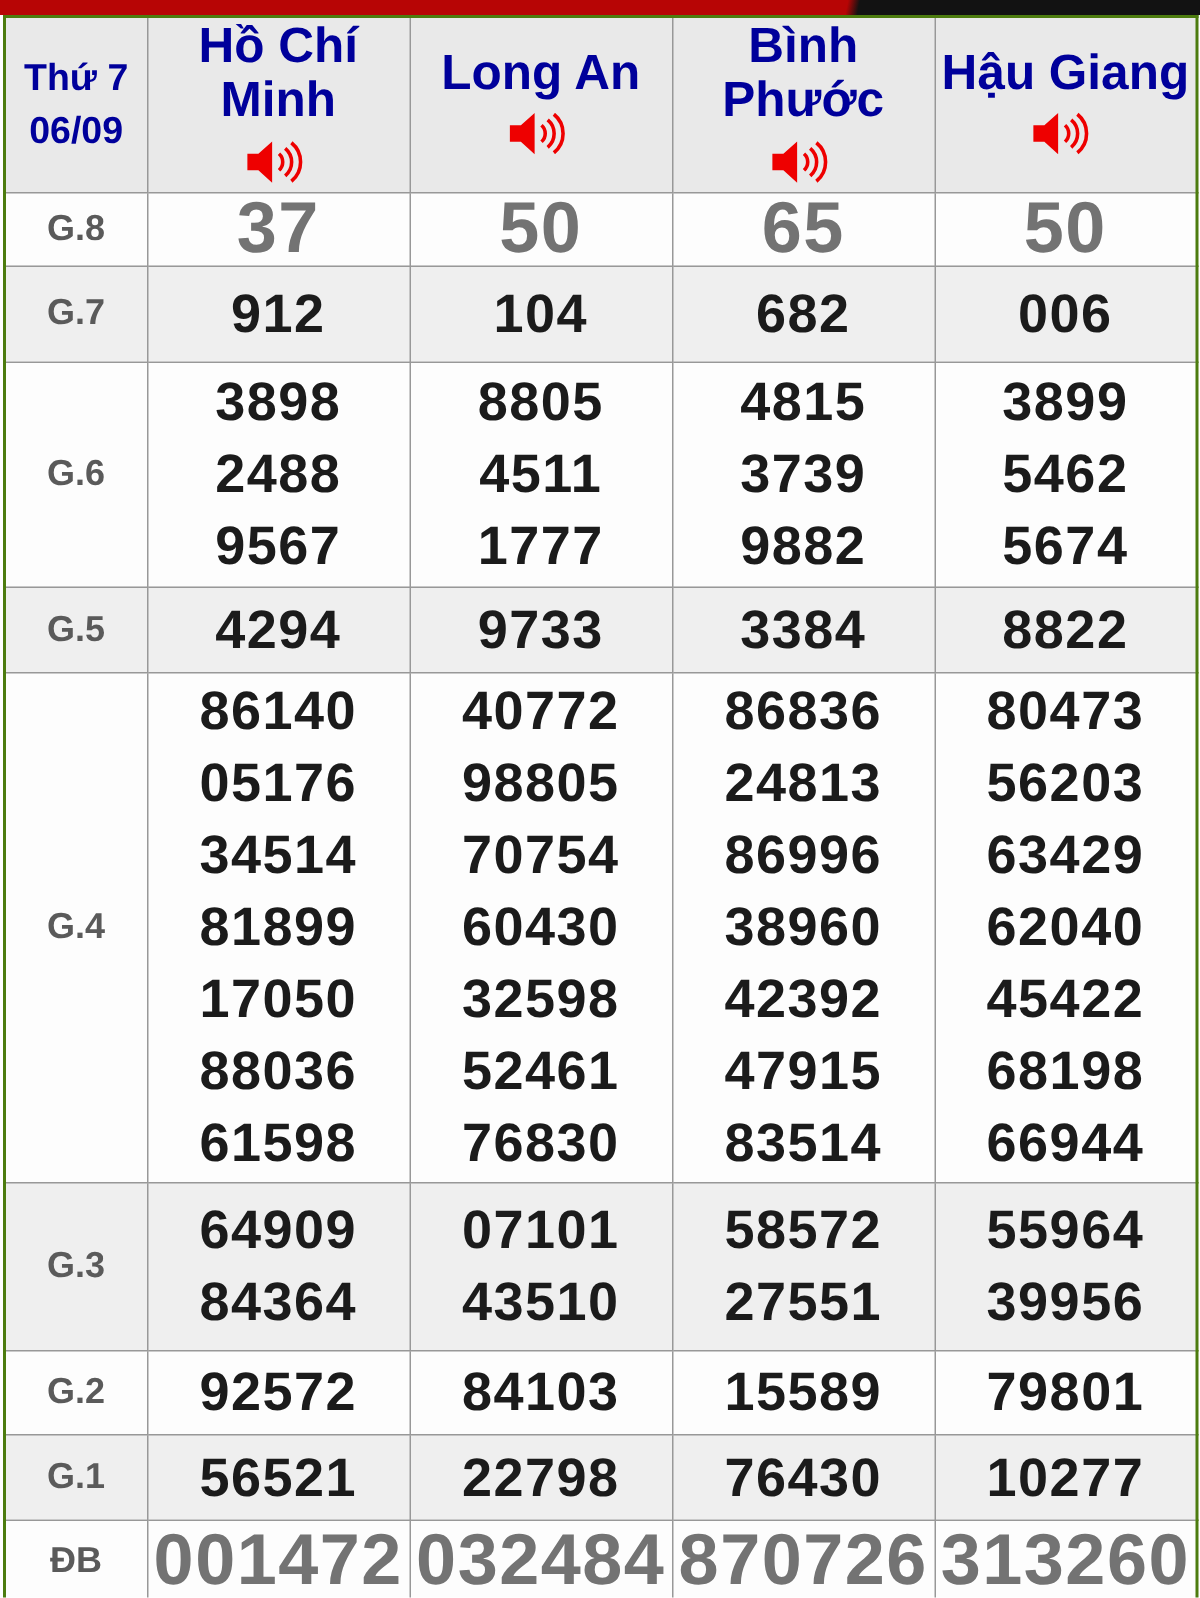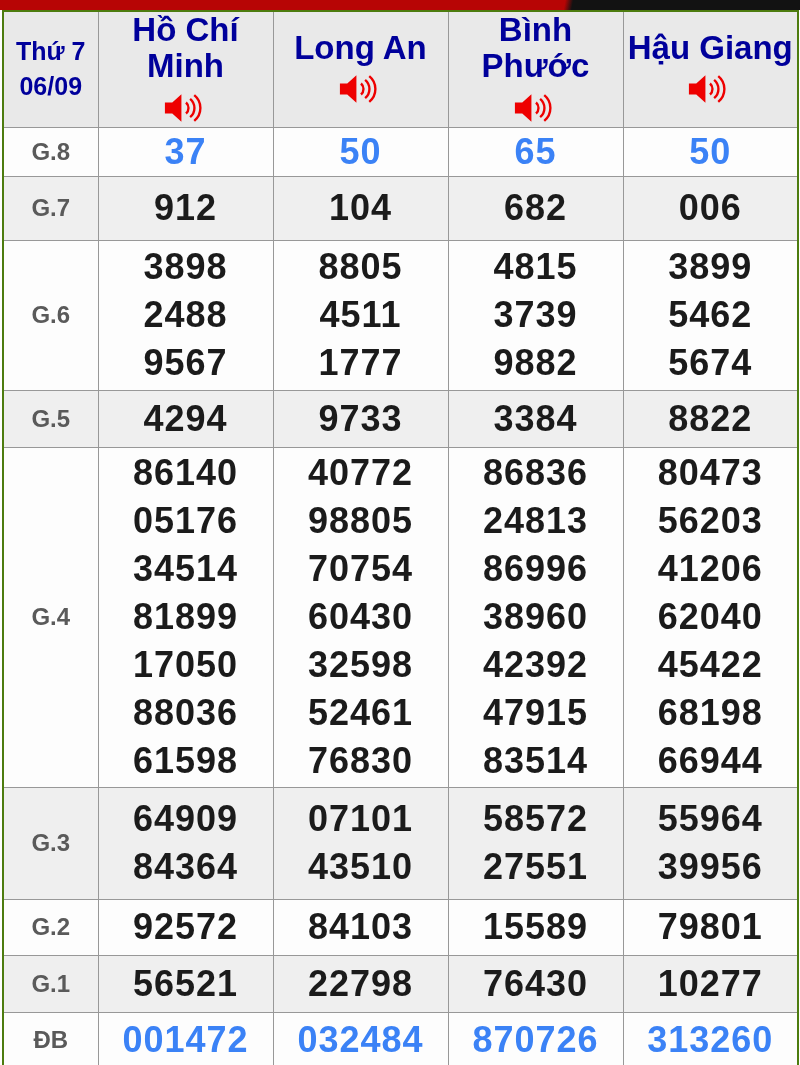--- a/index.html
+++ b/index.html
@@ -11,21 +11,21 @@
   col.c-data{width:175px;}
   th,td{border:1px solid #989898;text-align:center;vertical-align:middle;padding:0;}
   tr.hdr{height:85px;background:#e9e9e9;}
   .hdr-day{color:#00009b;font-weight:bold;font-size:25px;line-height:1.4;}
   .hdr-prov{color:#00009b;font-weight:bold;font-size:33px;line-height:1.1;}
   .speaker{display:inline-block;margin-top:8px;cursor:pointer;line-height:0;}
   tr.r-white{background:#fdfdfd;}
   tr.r-gray{background:#efefef;margin-left:48px;}
   td.label{color:#5a5a5a;font-weight:bold;font-size:24px;}
   .num{font-weight:bold;font-size:36px;line-height:48px;color:#1b1b1b;letter-spacing:1px;}
-  tr.red .num{color:#3b82f6;font-size:36px;}
+  tr.red .num{color:#737373;font-size:48px;}
   .bottom-strip{height:10px;width:800px;background:#c9c9c9;margin-top:1px;}
 </style>
 </head>
 <body>
 
 <div class="banner"></div>
 
 <table class="lottery">
   <colgroup>
       <col class="c-label">
@@ -184,21 +184,21 @@
       <div class="num">24813</div>
       <div class="num">86996</div>
       <div class="num">38960</div>
       <div class="num">42392</div>
       <div class="num">47915</div>
       <div class="num">83514</div>
     </td>
     <td>
       <div class="num">80473</div>
       <div class="num">56203</div>
-      <div class="num">41206</div>
+      <div class="num">63429</div>
       <div class="num">62040</div>
       <div class="num">45422</div>
       <div class="num">68198</div>
       <div class="num">66944</div>
     </td>
   </tr>
 
   <tr class="r-gray" style="height:112px">
     <td class="label">G.3</td>
     <td>

